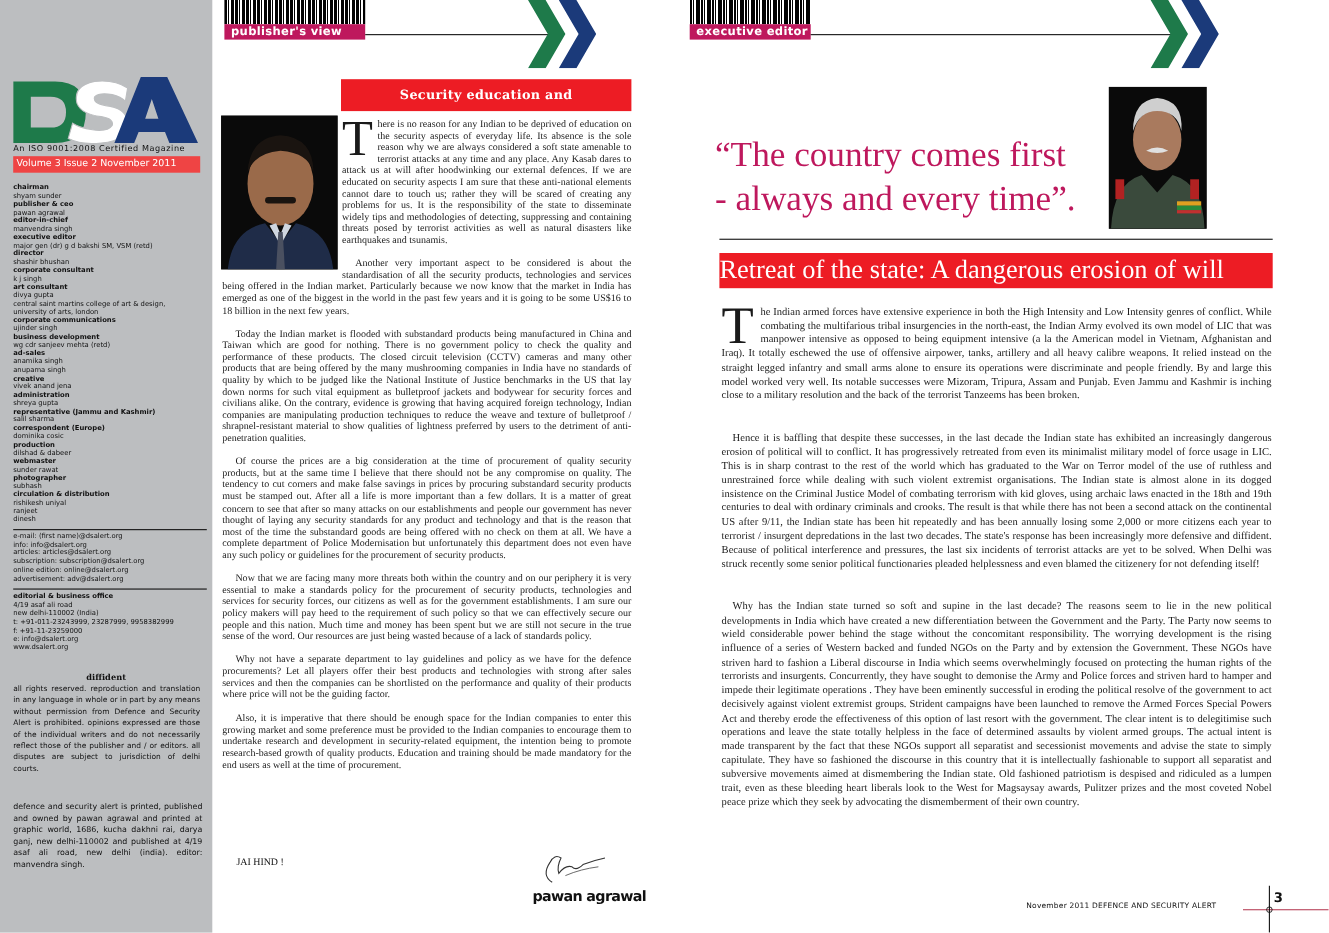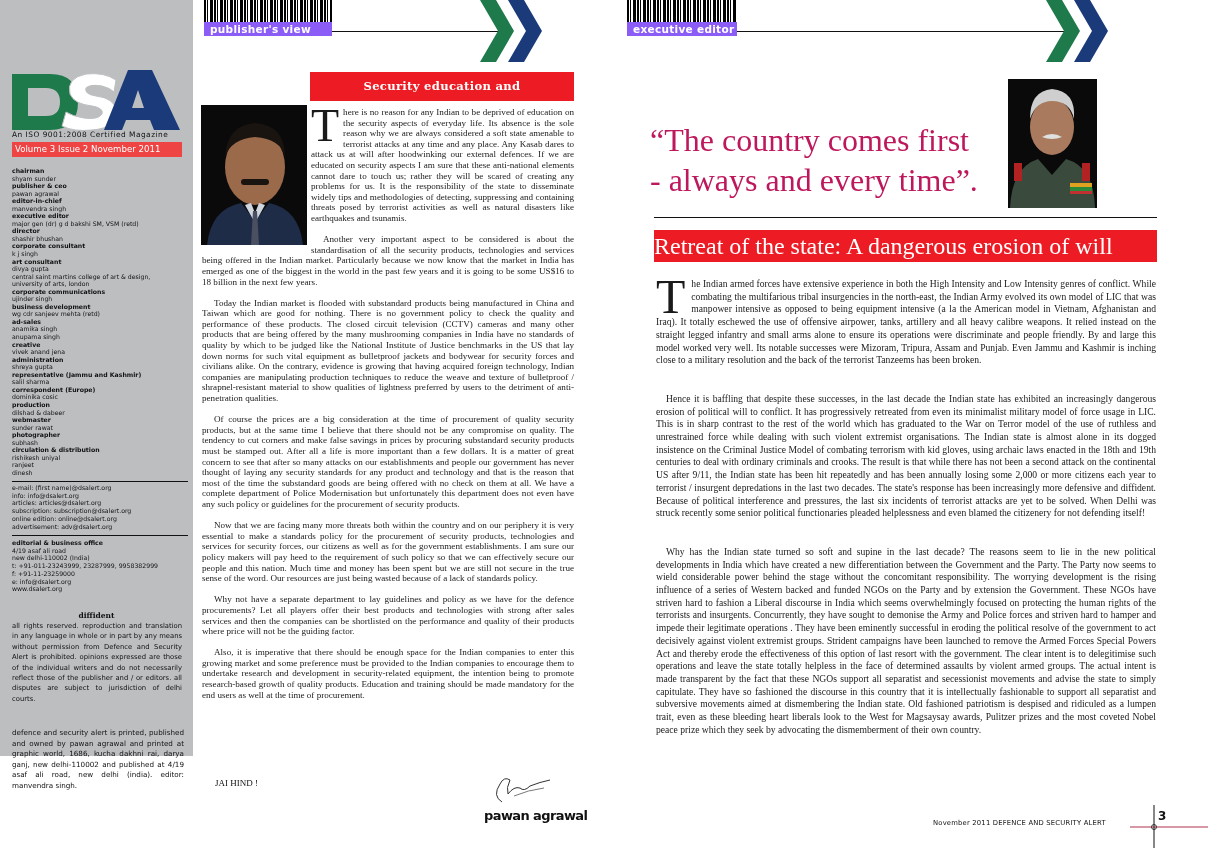--- a/index.html
+++ b/index.html
@@ -1,36 +1,36 @@
 <!DOCTYPE html>
 <html><head>
 <meta charset="utf-8">
 <style>
   * { box-sizing: border-box; margin: 0; padding: 0; }
   html, body { width: 1208px; height: 848px; overflow: hidden; background: #ffffff; }
   body { position: relative; font-family: "DejaVu Serif", serif; color: #111; }
 
   
-  .masthead { position: absolute; left: 0; top: 0; width: 193px; height: 756px; background: #bcbec0; }
+  .masthead { position: absolute; left: 0; top: 0; width: 193px; height: 848px; background: #bcbec0; }
   .logo { position: absolute; left: 12px; top: 70px; width: 168px; height: 60px; }
   .iso { position: absolute; left: 12px; top: 130px; font-family: "DejaVu Sans", sans-serif; font-size: 7.4px; letter-spacing: 0.5px; color: #111; white-space: nowrap; }
   .volume { position: absolute; left: 12px; top: 142px; width: 170px; height: 15px; background: #ef4444; color: #fff; font-family: "DejaVu Sans", sans-serif; font-size: 8.6px; line-height: 15px; padding-left: 3px; white-space: nowrap; }
   .staff { position: absolute; left: 12px; top: 167px; width: 175px; font-family: "DejaVu Sans", sans-serif; font-size: 6.2px; line-height: 7.55px; color: #111; }
   .staff .role { font-weight: bold; }
   .rule { position: absolute; left: 12px; width: 176px; height: 1px; background: #111; }
   .contacts { position: absolute; left: 12px; top: 484px; width: 175px; font-family: "DejaVu Sans", sans-serif; font-size: 6.2px; line-height: 7.7px; }
   .office { position: absolute; left: 12px; top: 539px; width: 175px; font-family: "DejaVu Sans", sans-serif; font-size: 6.2px; line-height: 7.7px; }
   .disc-title { position: absolute; left: 0; top: 611px; width: 193px; text-align: center; font-size: 7.5px; font-weight: bold; }
   .disc-text { position: absolute; left: 12px; top: 621px; width: 170px; font-family: "DejaVu Sans", sans-serif; font-size: 6.8px; line-height: 10.4px; text-align: justify; }
   .printed { position: absolute; left: 12px; top: 728px; width: 172px; font-family: "DejaVu Sans", sans-serif; font-size: 7.2px; line-height: 10.6px; text-align: justify; }
 
   
   .tab { position: absolute; top: 0; height: 37px; }
   .tab .bars { position: absolute; left: 0; top: 0; right: 0; height: 22px; background: repeating-linear-gradient(90deg, #000 0 2px, #fff 2px 3px, #000 3px 4px, #fff 4px 6px, #000 6px 9px, #fff 9px 10px); }
-  .tab .label { position: absolute; left: 0; top: 22px; right: 0; height: 14px; background: #8b5cf6; color: #fff; font-family: "DejaVu Sans", sans-serif; font-weight: bold; font-size: 10.5px; line-height: 14px; padding-left: 6px; letter-spacing: 0.3px; white-space: nowrap; }
+  .tab .label { position: absolute; left: 0; top: 22px; right: 0; height: 14px; background: #be185d; color: #fff; font-family: "DejaVu Sans", sans-serif; font-weight: bold; font-size: 10.5px; line-height: 14px; padding-left: 6px; letter-spacing: 0.3px; white-space: nowrap; }
   .hline { position: absolute; height: 1px; background: #111; }
   .chevrons { position: absolute; }
 
   
   .photo { position: absolute; overflow: hidden; background: #111; }
   .red-bar { position: absolute; background: #ed1c24; color: #fff; }
   .left-title { left: 310px; top: 72px; width: 264px; height: 29px; font-family: "DejaVu Serif", serif; font-weight: bold; font-size: 11.6px; line-height: 29px; text-align: center; letter-spacing: 0.3px; }
   .left-body { position: absolute; left: 202px; top: 107px; width: 372px; font-family: "Liberation Serif", serif; font-size: 9.1px; line-height: 10.6px; text-align: justify; color: #1a1a1a; }
   .left-body p { margin-bottom: 10.6px; text-indent: 12px; }
   .left-body p.first { text-indent: 0; }

